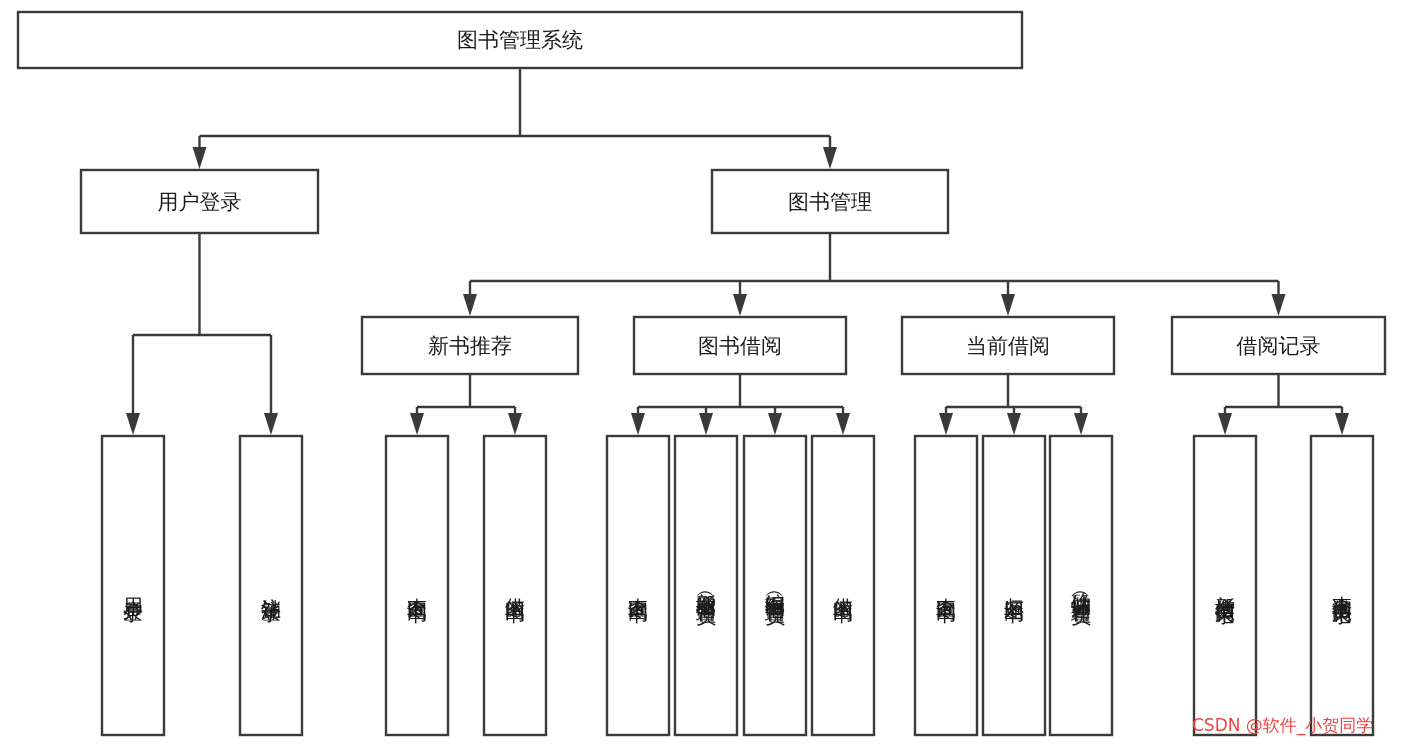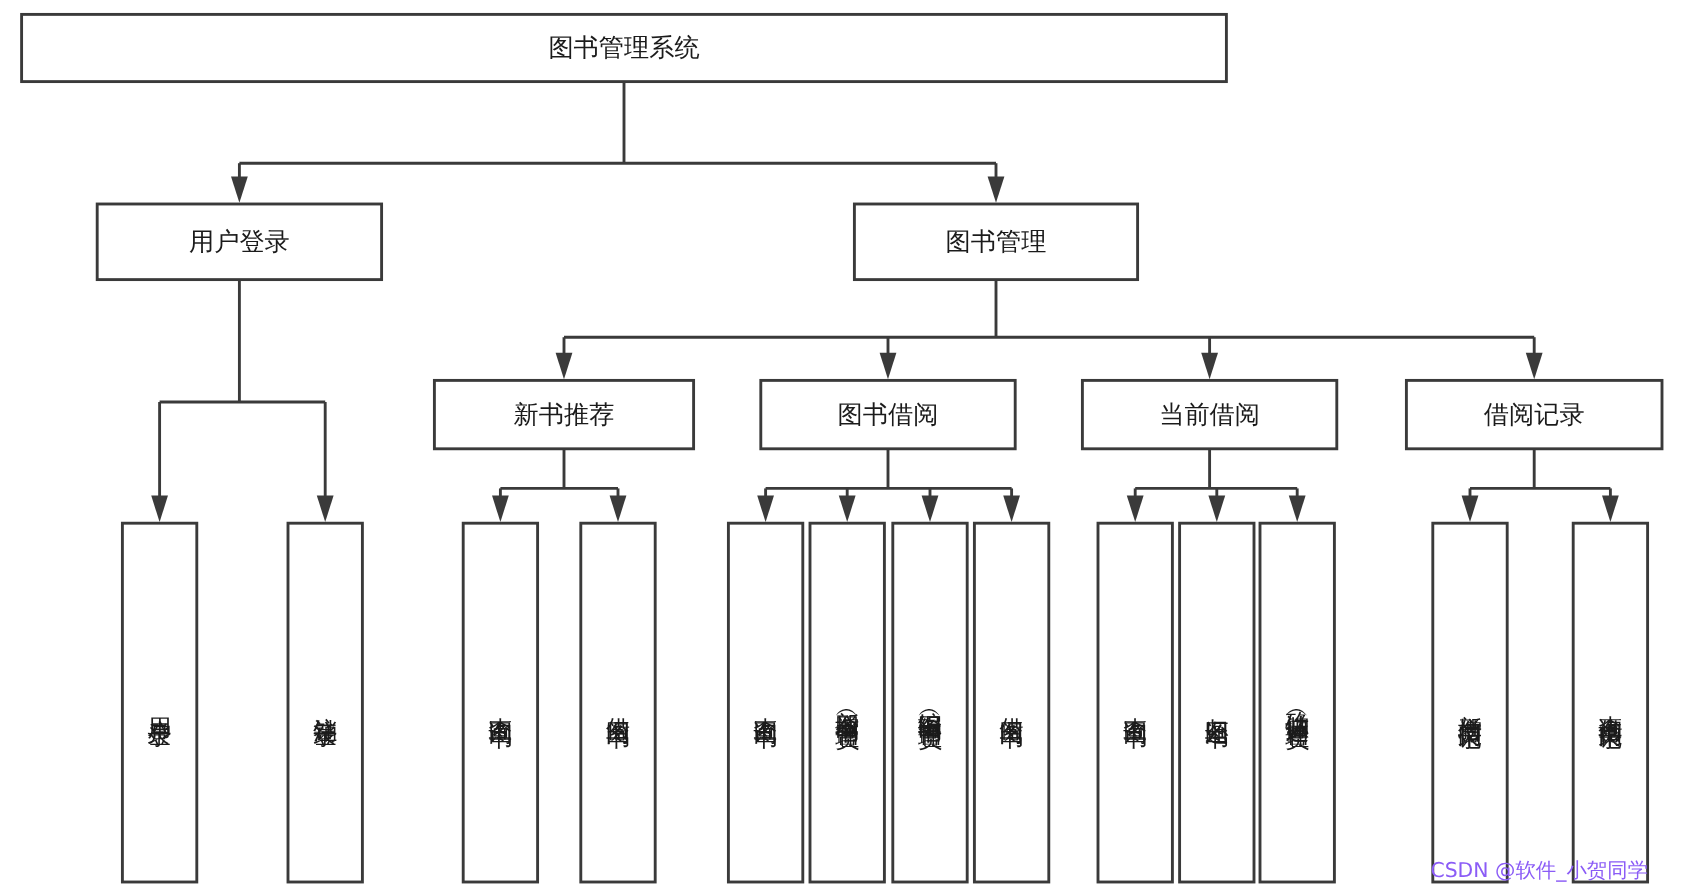--- a/index.html
+++ b/index.html
@@ -173,14 +173,14 @@
       <div class="node-label-v" style="left: 607px; top: 446px; width: 62px; height: 279px; display: flex; align-items: center; justify-content: center;">查询图书</div>
       <div class="node-label-v" style="left: 675px; top: 446px; width: 62px; height: 279px; display: flex; align-items: center; justify-content: center;">新增图书（管理员）</div>
       <div class="node-label-v" style="left: 744px; top: 446px; width: 62px; height: 279px; display: flex; align-items: center; justify-content: center;">编辑图书（管理员）</div>
       <div class="node-label-v" style="left: 812px; top: 446px; width: 62px; height: 279px; display: flex; align-items: center; justify-content: center;">借阅图书</div>
       <div class="node-label-v" style="left: 915px; top: 446px; width: 62px; height: 279px; display: flex; align-items: center; justify-content: center;">查询图书</div>
       <div class="node-label-v" style="left: 983px; top: 446px; width: 62px; height: 279px; display: flex; align-items: center; justify-content: center;">归还图书</div>
       <div class="node-label-v" style="left: 1050px; top: 446px; width: 62px; height: 279px; display: flex; align-items: center; justify-content: center;">确认归还（管理员）</div>
       <div class="node-label-v" style="left: 1194px; top: 446px; width: 62px; height: 279px; display: flex; align-items: center; justify-content: center;">新增借阅记录</div>
       <div class="node-label-v" style="left: 1311px; top: 446px; width: 62px; height: 279px; display: flex; align-items: center; justify-content: center;">查询借阅记录</div>
     </div>
-  <div class="watermark" style="left: 1192px; top: 714px; color: #8b5cf6;">CSDN @软件_小贺同学</div>
+  <div class="watermark" style="left: 1192px; top: 714px; color: #ef4444;">CSDN @软件_小贺同学</div>
 </div>
 
 </body></html>

